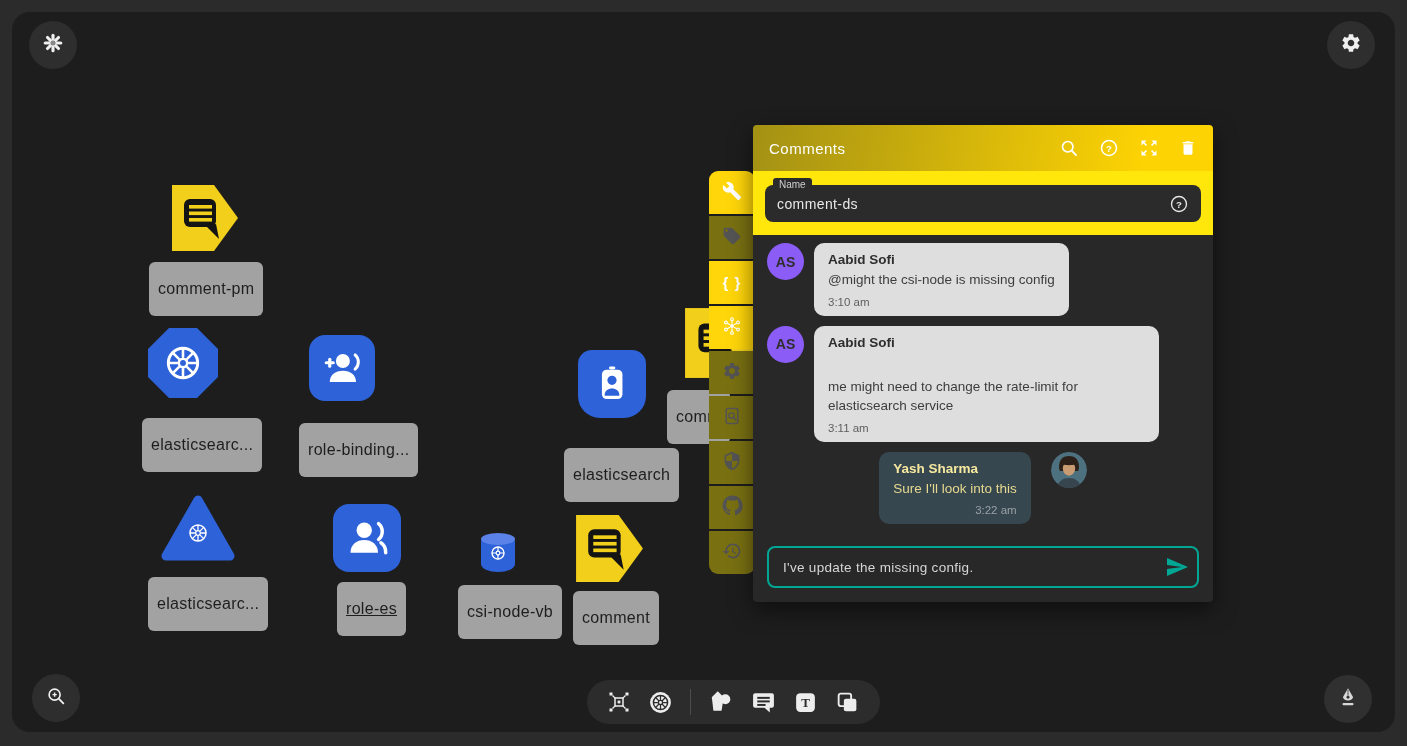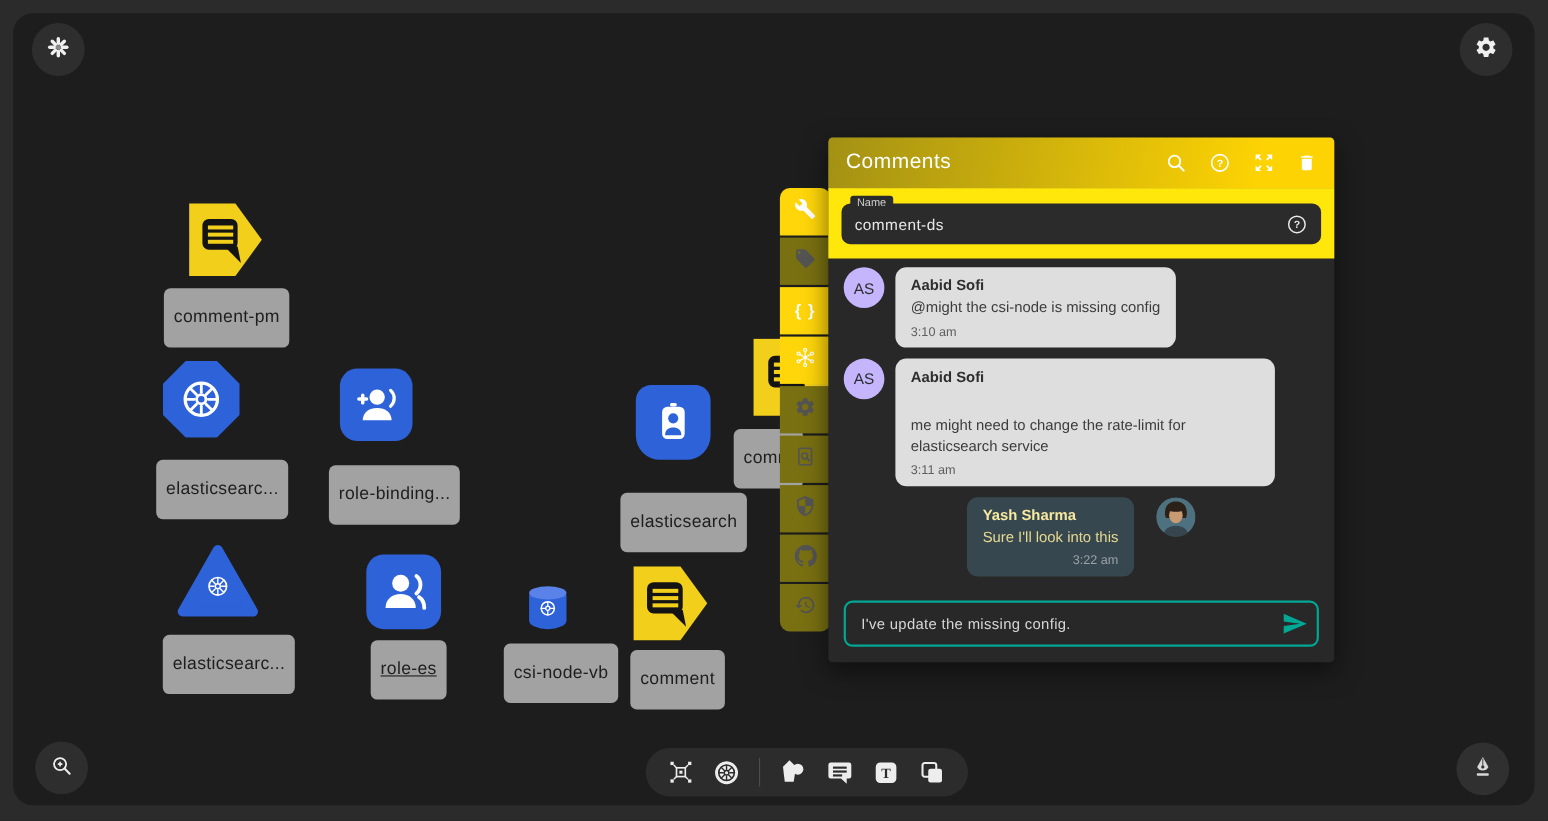--- a/index.html
+++ b/index.html
@@ -28,30 +28,30 @@
   .tbtn .braces { font-size:15px; font-weight:bold; color:#fff; letter-spacing:1px; }
 
   
   .dock { position:absolute; left:575px; top:668px; height:44px; background:#2c2c2c; border-radius:22px; display:flex; align-items:center; gap:17px; padding:0 20px; z-index:3; }
   .dock .dvd { width:1px; height:26px; background:#4c4c4c; }
   .dock-icon { display:flex; align-items:center; justify-content:center; cursor:pointer; }
 
   
   .panel { position:absolute; left:741px; top:113px; width:460px; height:477px; z-index:5; border-radius:4px; box-shadow:0 8px 22px rgba(0,0,0,.5); background:#282828; display:flex; flex-direction:column; }
   .panel-header { height:46px; background:linear-gradient(100deg,#a39114 0%,#fdd303 85%); border-radius:4px 4px 0 0; display:flex; align-items:center; padding:0 16px; flex:0 0 auto; }
-  .panel-title { color:#fff; font-size:19px; letter-spacing:0.5px; flex:1; }
+  .panel-title { color:#fff; font-size:15px; letter-spacing:0.5px; flex:1; }
   .hicon { margin-left:20px; cursor:pointer; display:flex; }
   .name-strip { background:#ffe70c; padding:14px 12px 13px 12px; flex:0 0 auto; }
   .name-box { position:relative; background:#2b2b2b; border-radius:8px; height:37px; display:flex; align-items:center; padding:0 12px; }
   .name-float { position:absolute; top:-7px; left:8px; background:#2b2b2b; color:#cfcfcf; font-size:10px; padding:1px 6px; border-radius:3px; }
   .name-input { flex:1; background:transparent; border:none; outline:none; color:#e8e8e8; font-size:14px; font-family:"Liberation Sans",sans-serif; letter-spacing:0.4px; }
   .panel-body { flex:1; padding:8px 14px 14px 14px; display:flex; flex-direction:column; overflow:hidden; }
   .msg-row { display:flex; align-items:flex-start; gap:10px; margin-bottom:10px; }
   .msg-row.right { justify-content:center;gap:20px; }
-  .avatar { width:37px; height:37px; border-radius:50%; background:#c4b5fd; color:#2e2e2e; font-weight:normal; font-size:14px; display:flex; align-items:center; justify-content:center; flex:0 0 auto; }
+  .avatar { width:37px; height:37px; border-radius:50%; background:#8b5cf6; color:#2e2e2e; font-weight:bold; font-size:14px; display:flex; align-items:center; justify-content:center; flex:0 0 auto; }
   .bubble { background:#dedede; border-radius:10px; padding:9px 14px 8px 14px; max-width:350px; }
   .bubble .author { font-weight:bold; font-size:13.5px; color:#2e2e2e; margin-bottom:3px; }
   .bubble .text { font-size:13.5px; color:#3d3d3d; line-height:1.45; }
   .bubble .time { font-size:11.5px; color:#5e5e5e; margin-top:6px; }
   .bubble.wide { width:345px; }
   .bubble .gap { height:24px; }
   .bubble.dark { background:#37474f; }
   .bubble.dark .author { color:#f7e9a0; }
   .bubble.dark .text { color:#e6d98f; }
   .bubble.dark .time { color:#9aa0a6; text-align:right; }

